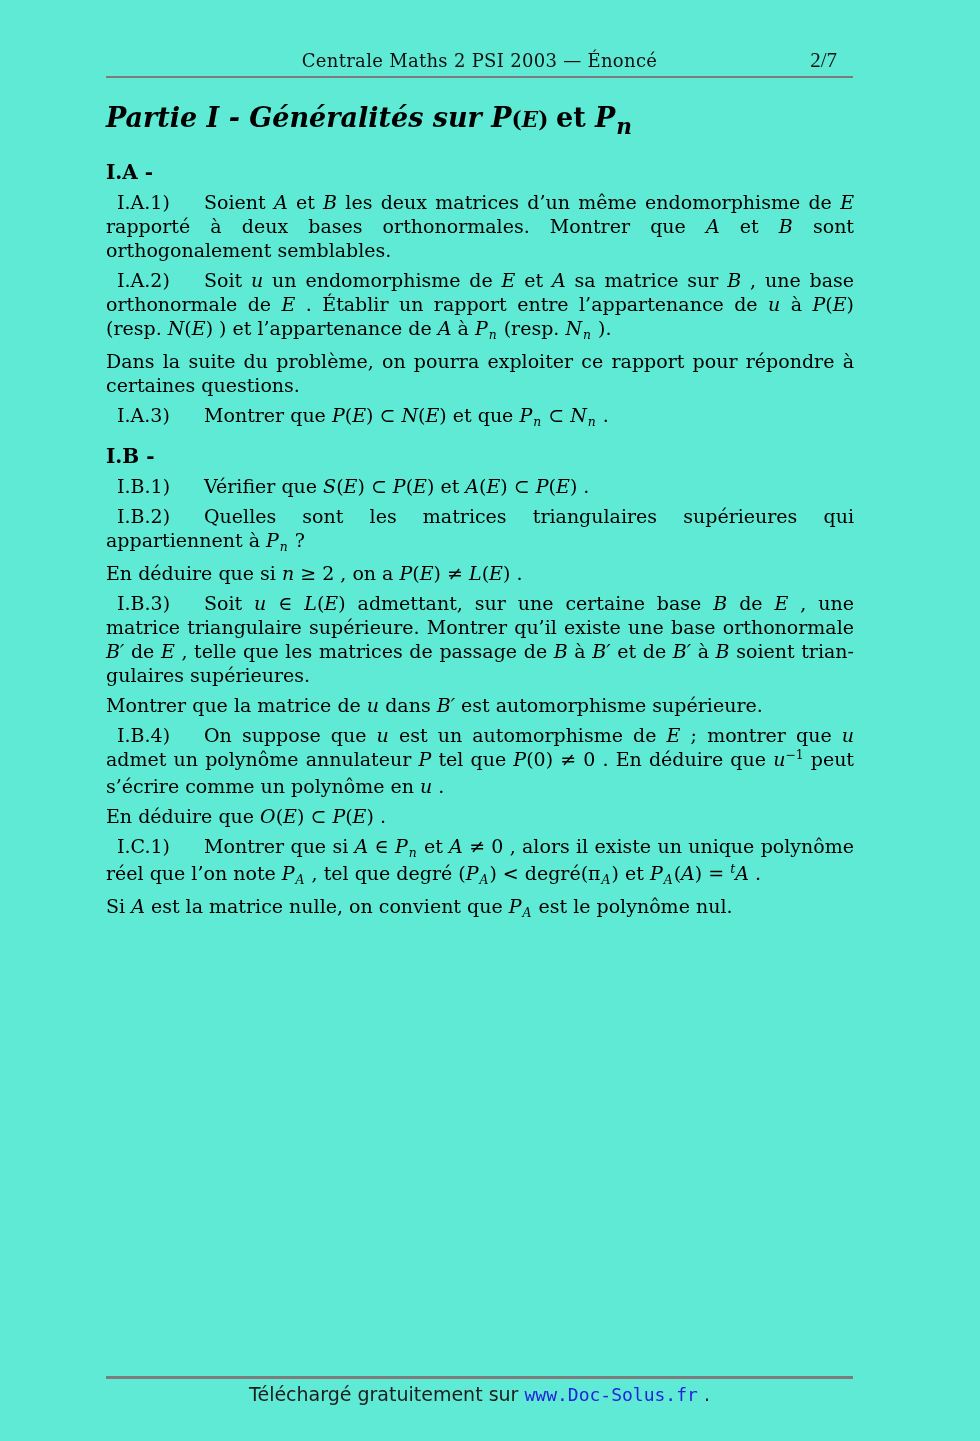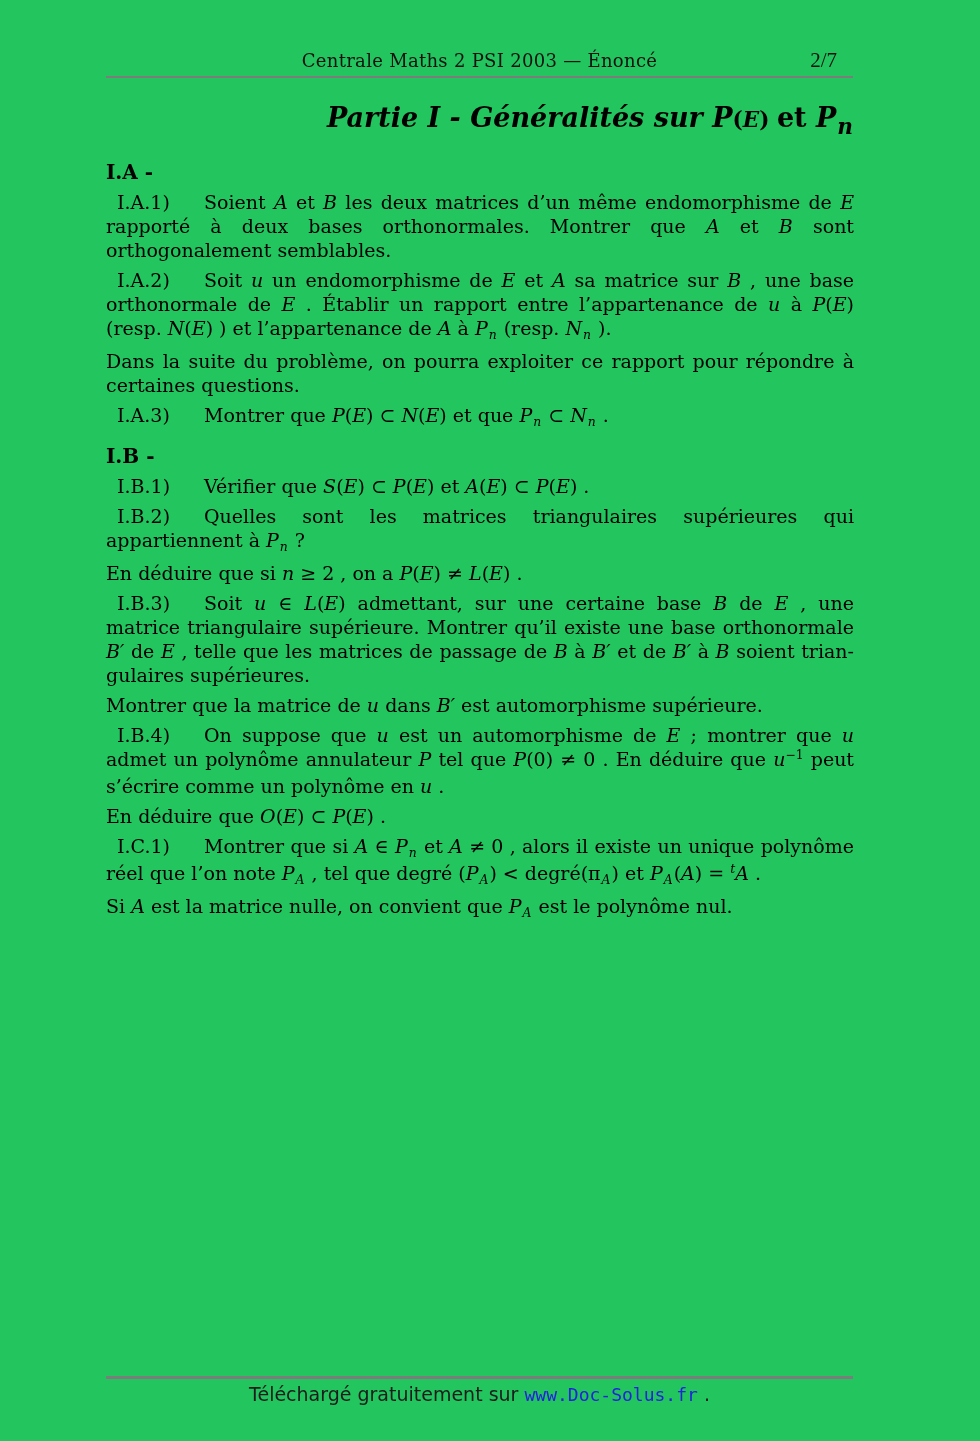--- a/index.html
+++ b/index.html
@@ -4,21 +4,21 @@
 <style>
   html, body {
     margin: 0;
     padding: 0;
     background: #ffffff;
   }
   .page {
     position: relative;
     width: 980px;
     height: 1441px;
-    background: #22c55e;
+    background: #5eead4;
     color: #000000;
     font-family: "DejaVu Serif", "DejaVu Sans", serif;
     overflow: hidden;
   }
 
   
   .header {
     position: absolute;
     left: 106px;
     width: 747px;
@@ -50,21 +50,21 @@
     width: 748px;
     top: 96px;
     font-size: 19px;
     line-height: 24px;
     text-align: justify;
   }
   .doc-title {
     font-size: 27px;
     line-height: 36px;
     font-weight: bold;
-    text-align: right;
+    text-align: left;
     margin: 4px 0 22px 0;
   }
   .doc-title .sg-r, .doc-title .sg-i, .doc-title .sg-sb { font-size: 0.8em; }
   .par { margin: 0 0 6px 0; }
   .section {
     font-weight: bold;
     font-size: 20px;
     margin: 14px 0 6px 0;
     text-align: left;
   }

